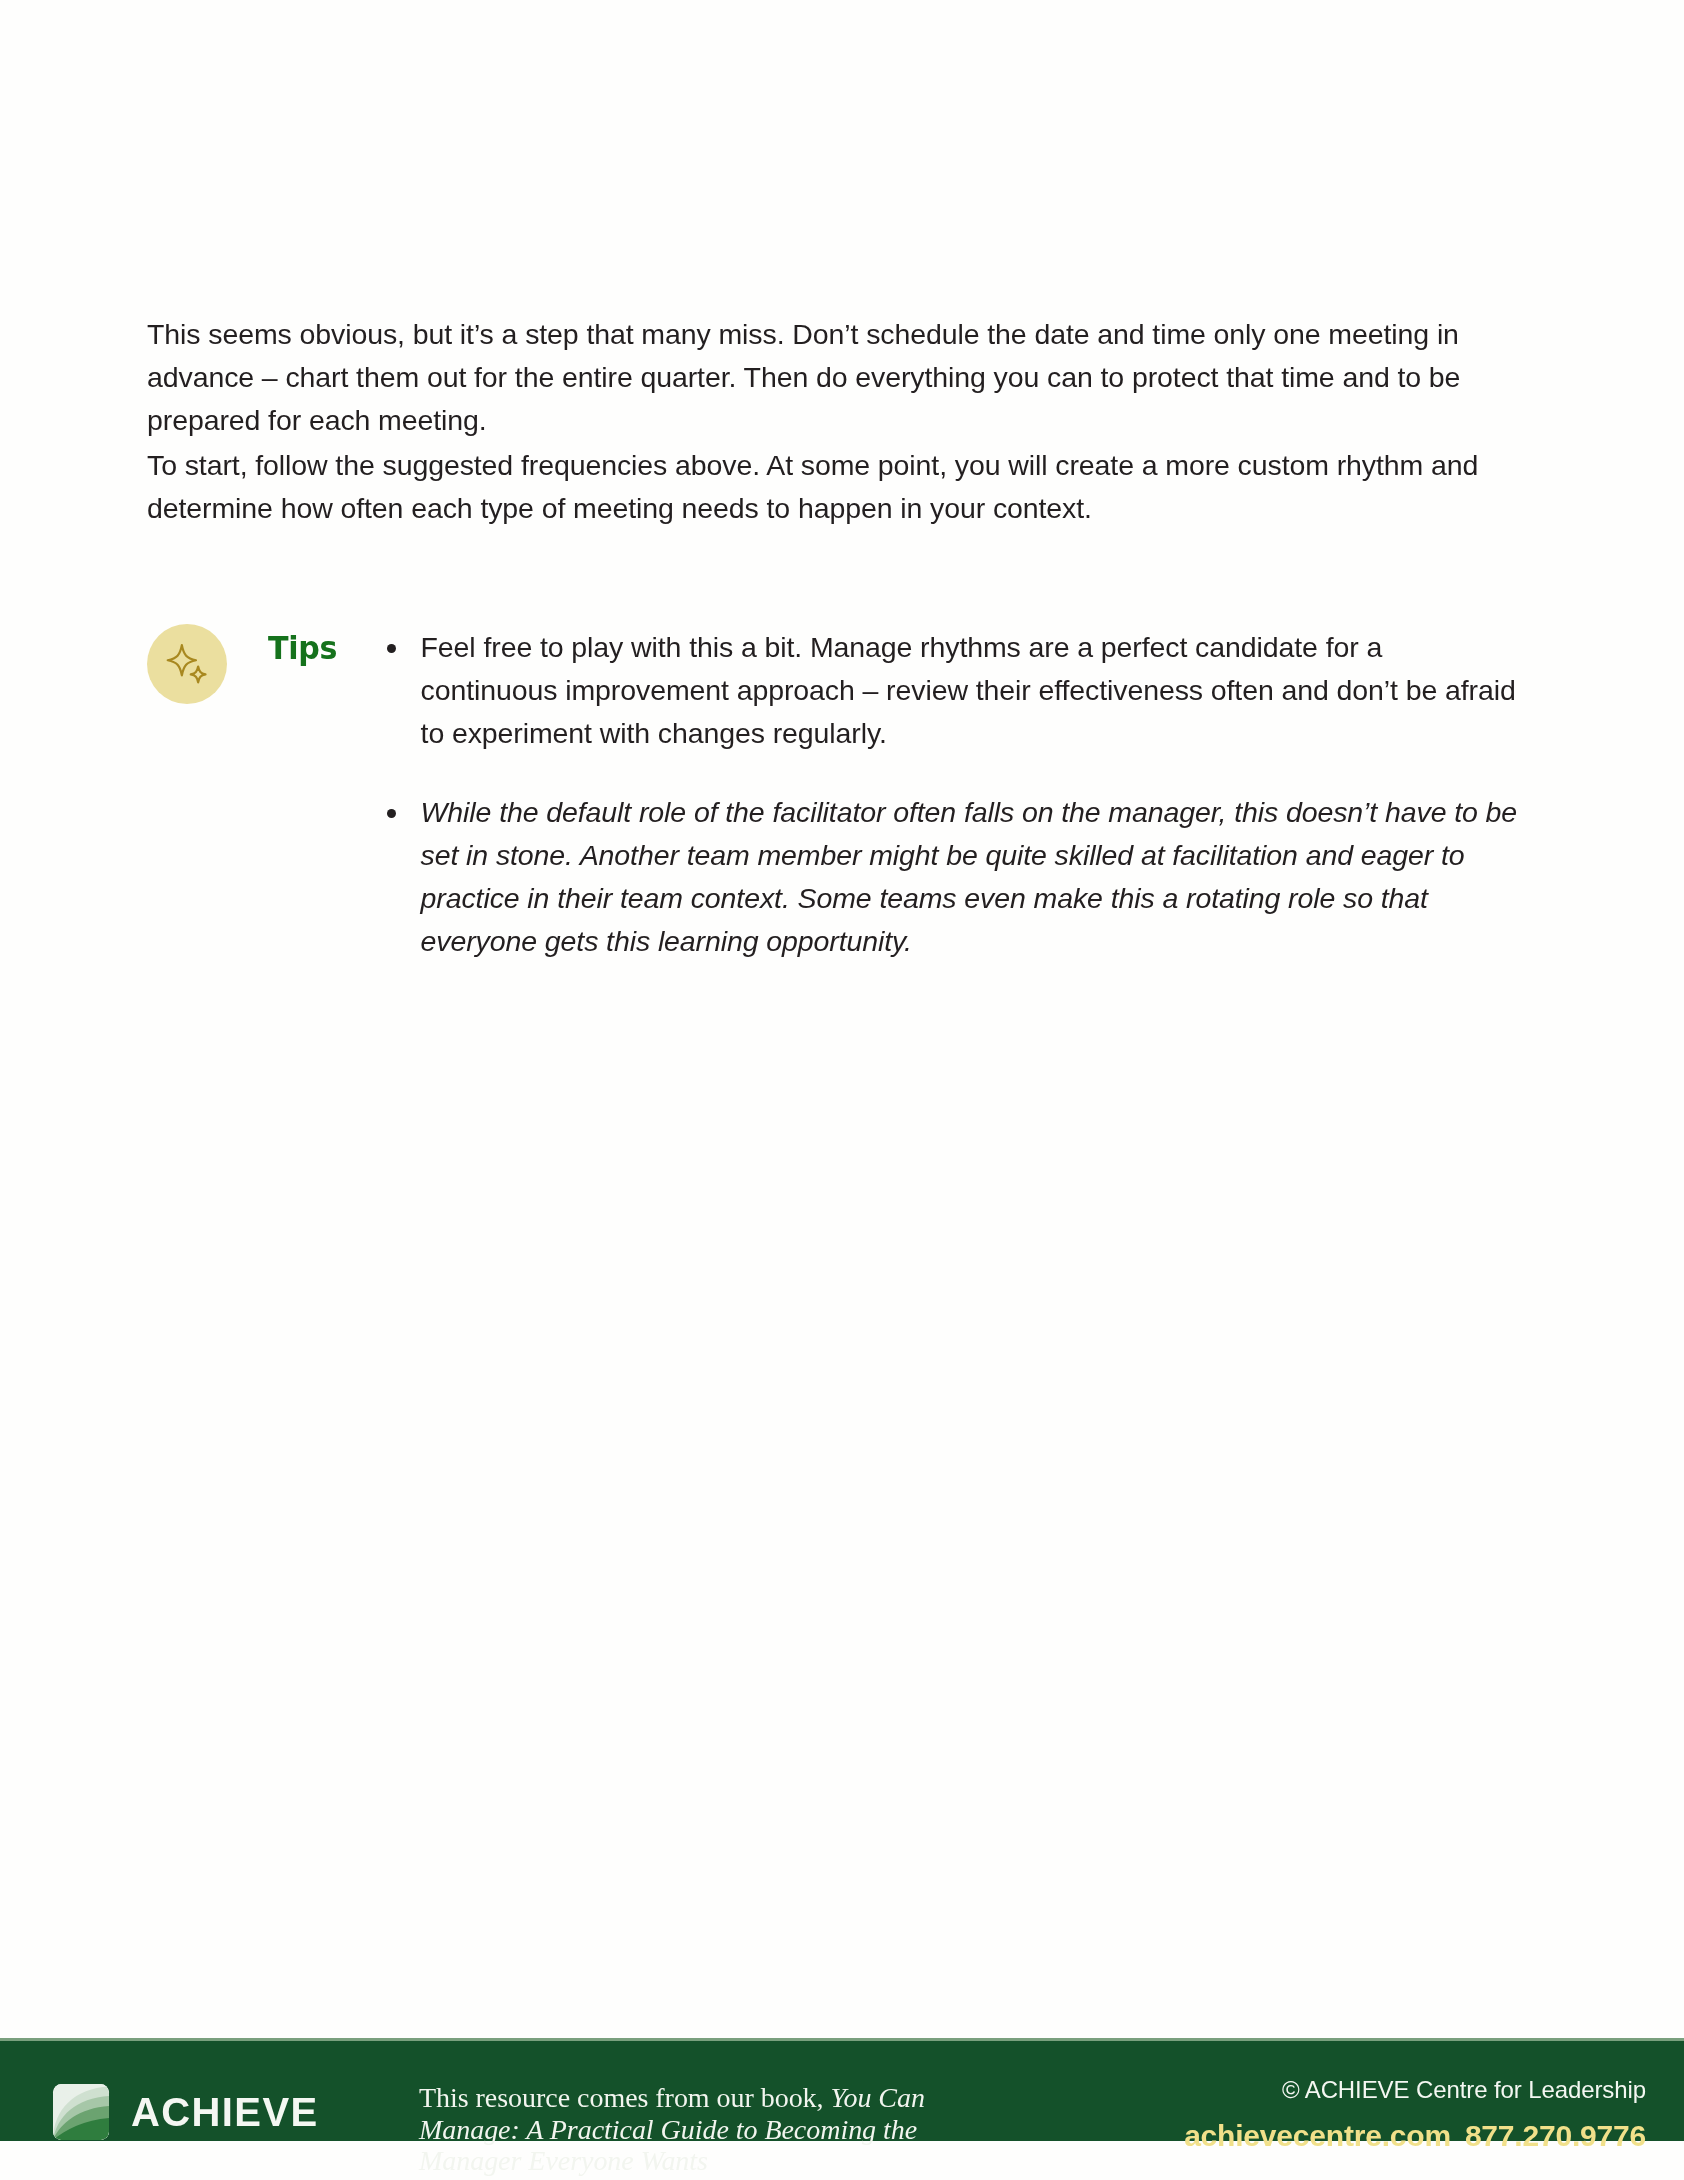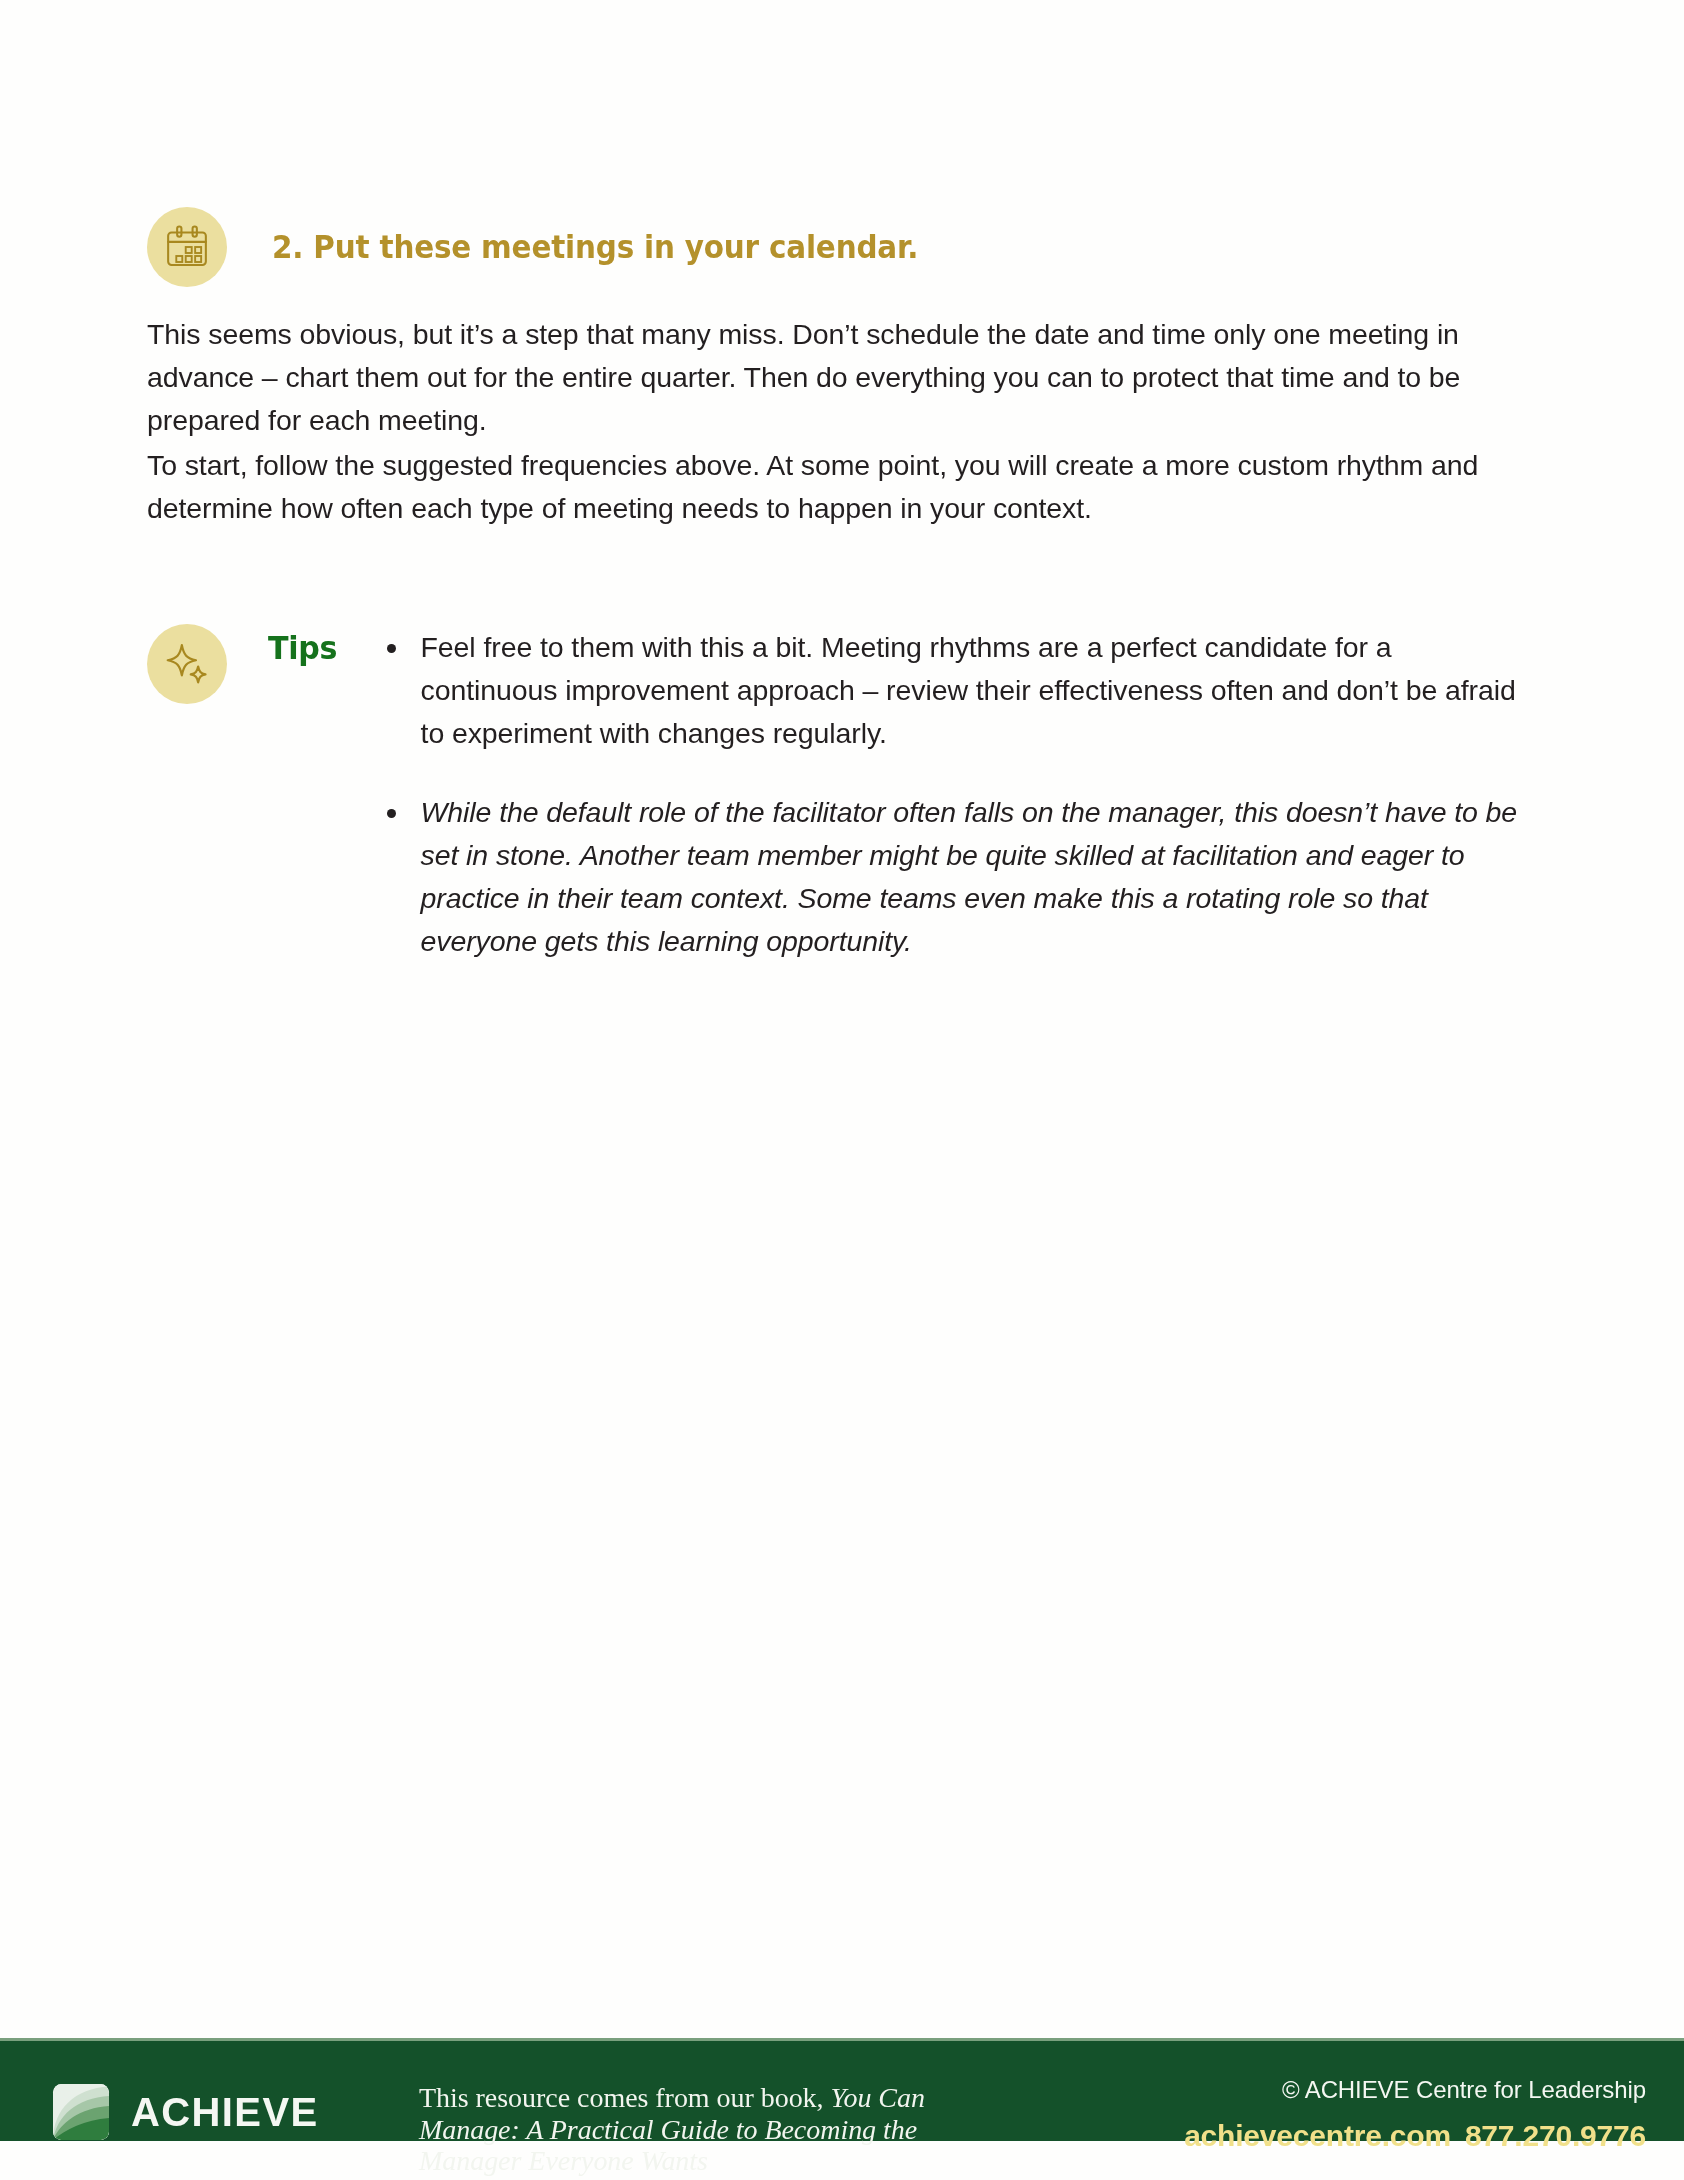--- a/index.html
+++ b/index.html
@@ -210,60 +210,40 @@
     color: #f1e08a;
     letter-spacing: -0.2px;
   }
   .footer-phone { margin-left: 14px; }
 </style>
 </head>
 <body>
 
 <div class="page">
 
-  <div class="section-head">
-    <div class="icon-badge">
-      <svg width="48" height="48" viewBox="0 0 56 56" aria-hidden="true">
-        <g fill="none" stroke="#a8881f" stroke-width="2.4" stroke-linecap="round" stroke-linejoin="round">
-          <rect x="6" y="11" width="44" height="38" rx="4"></rect>
-          <line x1="6" y1="22" x2="50" y2="22"></line>
-          <rect x="16.5" y="4" width="5" height="12" rx="2.5"></rect>
-          <rect x="34.5" y="4" width="5" height="12" rx="2.5"></rect>
-        </g>
-        <g fill="none" stroke="#a8881f" stroke-width="2.2">
-          <rect x="26.5" y="28" width="7" height="7"></rect>
-          <rect x="37.5" y="28" width="7" height="7"></rect>
-          <rect x="15.5" y="38.5" width="7" height="7"></rect>
-          <rect x="26.5" y="38.5" width="7" height="7"></rect>
-          <rect x="37.5" y="38.5" width="7" height="7"></rect>
-        </g>
-      </svg>
-    </div>
-    <div class="section-title">2. Put these meetings in your calendar.</div>
-  </div>
 
   <div class="para" id="para1">This seems obvious, but it’s a step that many miss. Don’t schedule the date and time only one meeting in advance – chart them out for the entire quarter. Then do everything you can to protect that time and to be prepared for each meeting.</div>
   <div class="para" id="para2">To start, follow the suggested frequencies above. At some point, you will create a more custom rhythm and determine how often each type of meeting needs to happen in your context.</div>
 
   <div class="tips-block">
     <div class="tips-icon-wrap">
       <div class="icon-badge">
         <svg width="48" height="48" viewBox="0 0 56 56" aria-hidden="true">
           <g fill="none" stroke="#a8881f" stroke-width="2.6" stroke-linejoin="round">
             <path d="M22 6 C24.2 17.5 27.6 21.4 38.5 23.6 C27.6 25.8 24.2 29.7 22 41.2 C19.8 29.7 16.4 25.8 5.5 23.6 C16.4 21.4 19.8 17.5 22 6 Z"></path>
             <path d="M41 31 C42.2 37 43.9 39 49.6 40.2 C43.9 41.4 42.2 43.4 41 49.4 C39.8 43.4 38.1 41.4 32.4 40.2 C38.1 39 39.8 37 41 31 Z"></path>
           </g>
         </svg>
       </div>
     </div>
 
     <div class="tips-label">Tips</div>
 
     <ul class="tips-list">
-      <li>Feel free to them with this a bit. Meeting rhythms are a perfect candidate for a continuous improvement approach – review their effectiveness often and don’t be afraid to experiment with changes regularly.</li>
+      <li>Feel free to play with this a bit. Manage rhythms are a perfect candidate for a continuous improvement approach – review their effectiveness often and don’t be afraid to experiment with changes regularly.</li>
       <li>While the default role of the facilitator often falls on the manager, this doesn’t have to be set in stone. Another team member might be quite skilled at facilitation and eager to practice in their team context. Some teams even make this a rotating role so that everyone gets this learning opportunity.</li>
     </ul>
   </div>
 
   <div class="footer-rule"></div>
   <div class="footer">
     <div class="footer-inner">
 
       <div class="logo-group">
         <div class="logo-mark">

